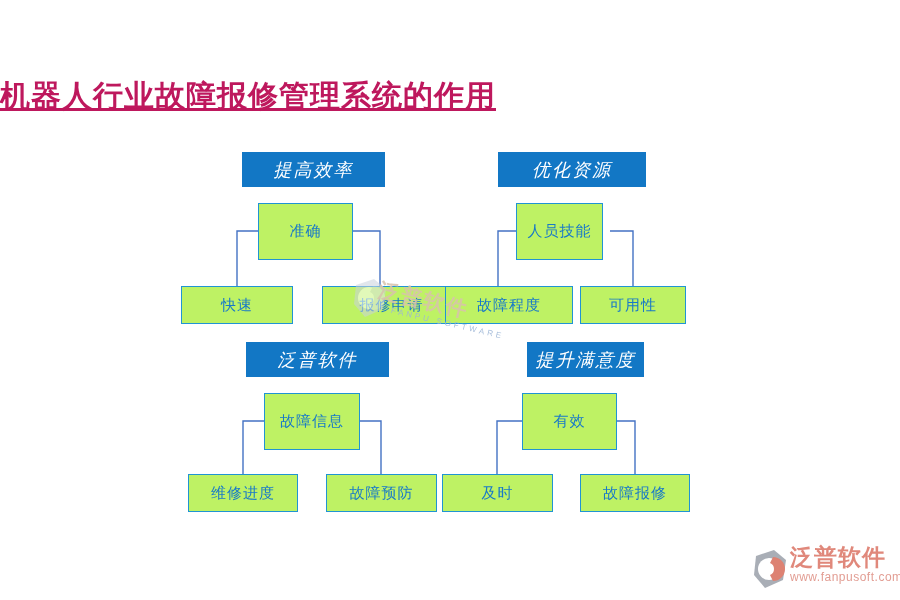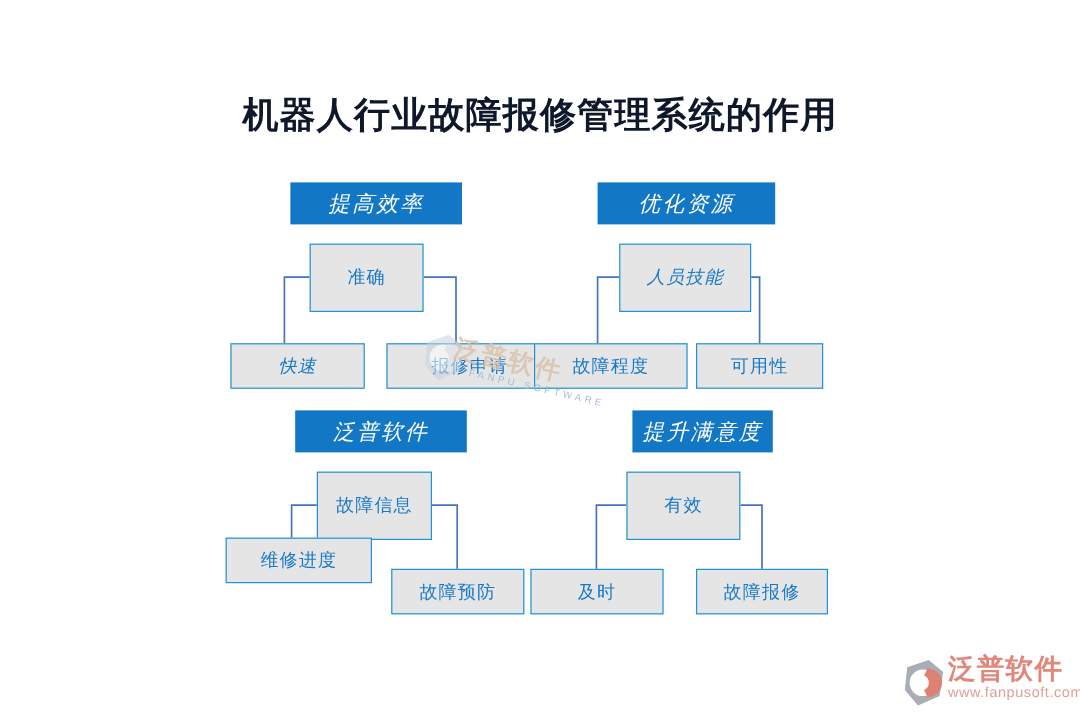--- a/index.html
+++ b/index.html
@@ -3,49 +3,49 @@
 <meta charset="utf-8">
 <style>
   html,body{margin:0;padding:0;}
   body{
     width:900px;height:600px;position:relative;background:#ffffff;overflow:hidden;
     font-family:"Liberation Sans",sans-serif;
   }
   .stage{position:absolute;inset:0;}
   .page-title{
     position:absolute;left:0;right:0;top:76px;margin:0;
-    text-align:center;font-family:"Liberation Serif",serif;font-weight:600;
-    font-size:30px;color:#0f172a;letter-spacing:1px;
+    text-align:left;font-family:"Liberation Serif",serif;font-weight:600;
+    font-size:30px;color:#be185d;letter-spacing:1px;text-decoration:underline;
   }
   .connectors{position:absolute;left:0;top:0;pointer-events:none;}
   .connectors polyline{fill:none;stroke:#4472c4;stroke-width:1.4px;}
   .hdr{
     position:absolute;background:#1277c5;color:#ffffff;
     display:flex;align-items:center;justify-content:center;
     font-family:"Liberation Serif",serif;font-size:18px;letter-spacing:2px;font-style:italic;
   }
   .box{
-    position:absolute;background:#e5e5e5;border:1.6px solid #2094d3;box-sizing:border-box;
+    position:absolute;background:#bef264;border:1.6px solid #2094d3;box-sizing:border-box;
     display:flex;align-items:center;justify-content:center;
     color:#1879c8;font-size:15px;letter-spacing:1px;
   }
   
   .g1h{left:242px;top:152px;width:143px;height:35px;}
   .g1p{left:258px;top:203px;width:95px;height:57px;}
-  .g1c0{left:192px;top:286px;width:112px;height:38px;font-style:italic;}
+  .g1c0{left:181px;top:286px;width:112px;height:38px;}
   .g1c1{left:322px;top:286px;width:139px;height:38px;}
   
   .g2h{left:498px;top:152px;width:148px;height:35px;}
-  .g2p{left:516px;top:203px;width:110px;height:57px;font-style:italic;}
+  .g2p{left:516px;top:203px;width:87px;height:57px;}
   .g2c0{left:445px;top:286px;width:128px;height:38px;}
   .g2c1{left:580px;top:286px;width:106px;height:38px;}
   
   .g3h{left:246px;top:342px;width:143px;height:35px;}
   .g3p{left:264px;top:393px;width:96px;height:57px;}
-  .g3c0{left:188px;top:448px;width:122px;height:38px;}
+  .g3c0{left:188px;top:474px;width:110px;height:38px;}
   .g3c1{left:326px;top:474px;width:111px;height:38px;}
   
   .g4h{left:503px;top:342px;width:117px;height:35px;margin-left:24px;}
   .g4p{left:522px;top:393px;width:95px;height:57px;}
   .g4c0{left:442px;top:474px;width:111px;height:38px;}
   .g4c1{left:580px;top:474px;width:110px;height:38px;}
   
   .watermark{position:absolute;left:352px;top:272px;width:140px;height:66px;pointer-events:none;}
   .wm-icon{position:absolute;left:0;top:6px;opacity:.55;}
   .wm-text{

